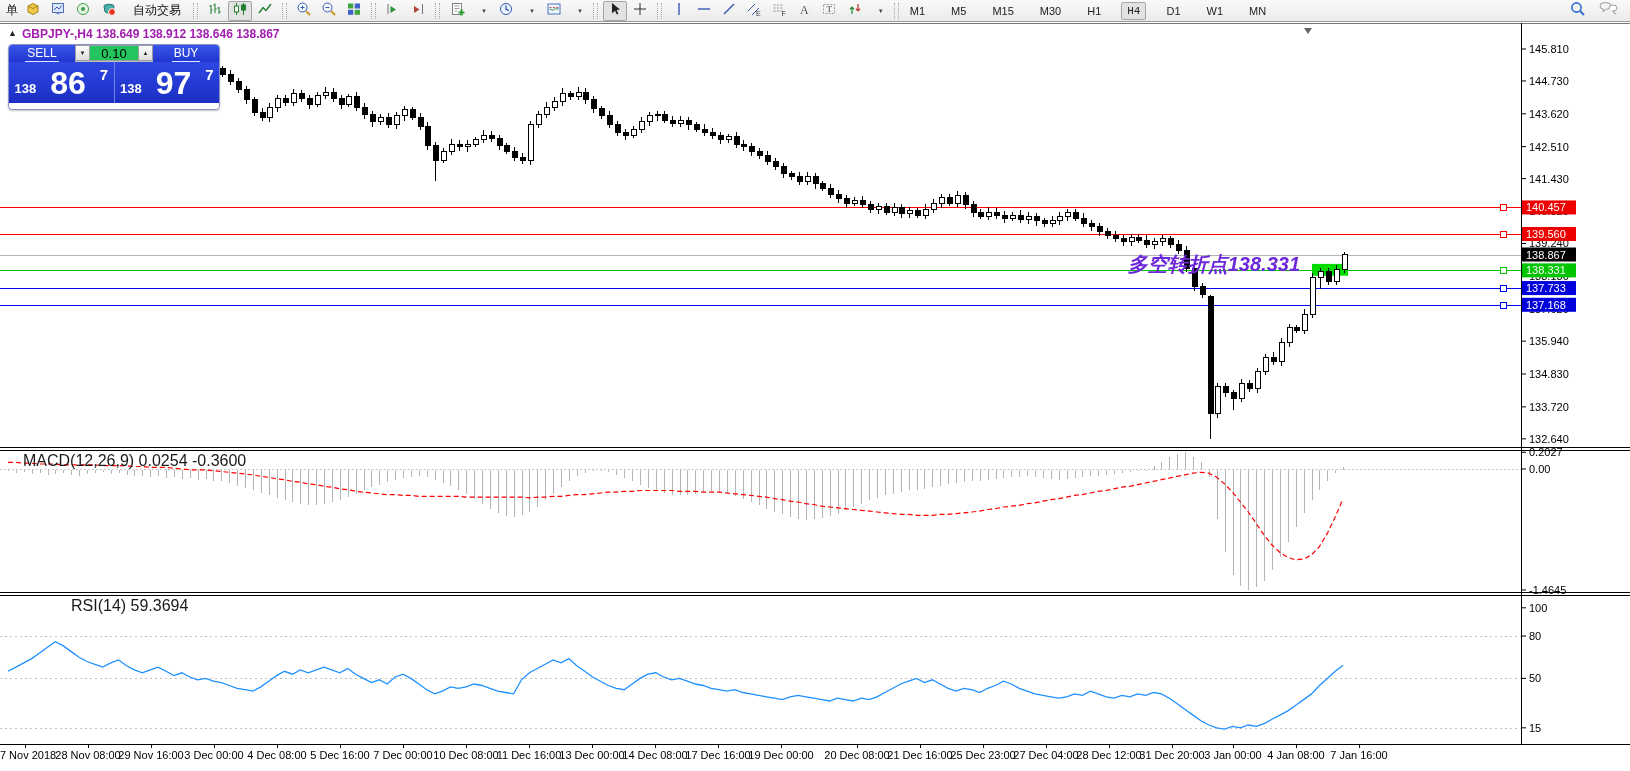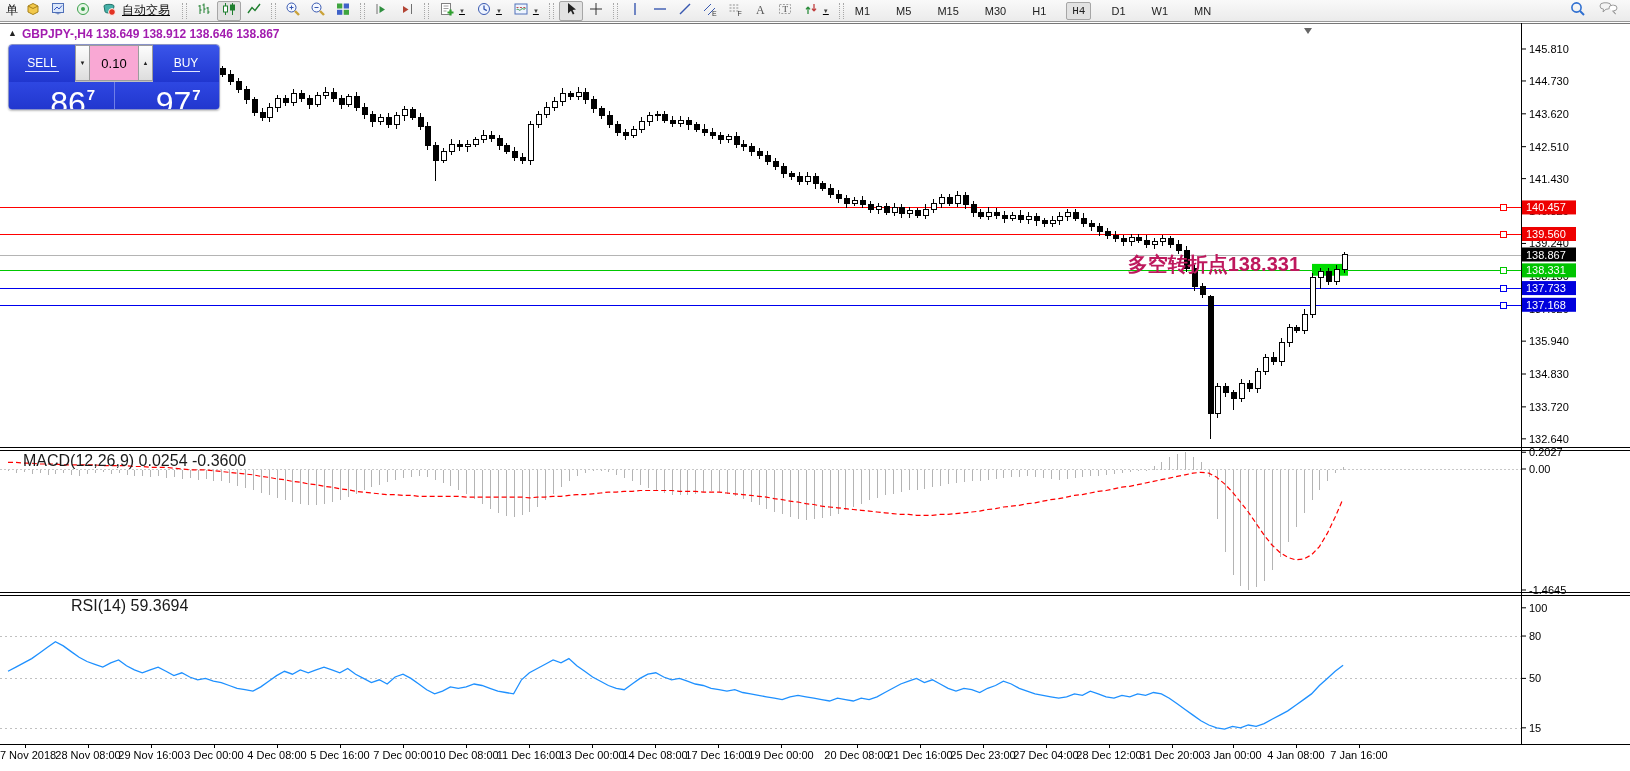--- a/index.html
+++ b/index.html
@@ -3,55 +3,55 @@
 <meta charset="utf-8">
 <style>
   html,body{margin:0;padding:0;width:1630px;height:771px;overflow:hidden;background:#fff;
     font-family:"Liberation Sans",sans-serif;position:relative;-webkit-font-smoothing:antialiased;}
   
   #toolbar{position:absolute;left:0;top:0;width:1630px;height:22px;
     background:linear-gradient(#f9f9f9,#ebebeb);border-bottom:1px solid #9a9a9a;
     display:flex;align-items:center;padding:0 4px;box-sizing:border-box;gap:1px;z-index:20;}
   .tbtn{width:24px;height:20px;display:flex;align-items:center;justify-content:center;
     background:transparent;border:1px solid transparent;padding:0;margin:0;border-radius:2px;}
-  .tbtn.wide{width:auto;padding:0 4px;gap:3px;text-decoration:underline;}
+  .tbtn.wide{width:auto;padding:0 4px;gap:14px;}
   .tbtn.pressed{background:#e2e2e2;border:1px solid #a6a6a6;}
   .tbtext{font-size:12px;color:#111;padding:0 2px;}
   .tf{height:18px;padding:0 5px;font-size:11px;color:#222;background:transparent;
     border:1px solid transparent;border-radius:2px;display:flex;align-items:center;}
   .tf.pressed{background:#e2e2e2;border:1px solid #a6a6a6;font-family:Liberation Mono, monospace;}
   .grip{width:3px;height:16px;border-left:1px dotted #a8a8a8;border-right:1px dotted #a8a8a8;margin:0 4px;}
   .caret{font-size:6px;color:#444;margin-left:1px;}
   #tb-right{margin-left:auto;display:flex;align-items:center;gap:6px;padding-right:6px;}
   
   #chart-svg{position:absolute;left:0;top:0;z-index:1;}
   #chart-title{position:absolute;left:22px;top:27px;font-size:12px;font-weight:bold;color:#a21caf;z-index:6;}
   #collapse{position:absolute;left:8px;top:28px;font-size:9px;color:#222;z-index:6;}
   .ind-label{position:absolute;left:23px;font-size:16px;color:#1a1a1a;z-index:6;}
   #macd-label{top:452px;}
   #rsi-label{top:597px;margin-left:48px;}
   #annotation{position:absolute;left:1000px;top:251px;width:300px;text-align:right;
-    font-size:20px;font-weight:bold;color:#be185d;z-index:4;letter-spacing:0px;}
+    font-size:20px;font-weight:bold;color:#6d28d9;z-index:4;letter-spacing:0px;font-style:italic;}
   
   #otc{position:absolute;left:8px;top:44px;width:210px;height:64px;z-index:7;
     border:1px solid #8a93c8;border-radius:4px;overflow:hidden;box-shadow:0 1px 2px rgba(0,0,0,.25);}
-  #otc-top{display:flex;height:37px;}
+  #otc-top{display:flex;height:17px;}
   .otc-btn{flex:0 0 66px;background:linear-gradient(#3a55ea,#2036cf);color:#fff;display:flex;
     align-items:center;justify-content:center;font-size:12px;}
   .otc-btn span{border-bottom:1px solid #dfe4ff;padding:0 2px 1px 2px;}
   #otc-vol{flex:1;background:#e9e9e9;display:flex;align-items:stretch;border-bottom:1px solid #c0c0c0;}
   .vol-btn{width:15px;background:linear-gradient(#fdfdfd,#dddddd);border:1px solid #9c9c9c;
     font-size:6px;color:#222;display:flex;align-items:center;justify-content:center;padding:0;}
-  #vol-value{flex:1;background:#f9a8d4;border-top:1px solid #9c9c9c;border-bottom:1px solid #9c9c9c;
+  #vol-value{flex:1;background:#22c55e;border-top:1px solid #9c9c9c;border-bottom:1px solid #9c9c9c;
     font-size:13px;color:#000;display:flex;align-items:center;justify-content:center;}
   #otc-prices{display:flex;height:41px;background:#2238d8;}
   .otc-price{flex:1;color:#fff;display:flex;align-items:center;justify-content:center;
     background:linear-gradient(#2e47e2,#1c2fc4);}
-  .otc-price .sm{font-size:13px;font-weight:bold;align-self:flex-end;}
-  .otc-price .big{font-size:32px;font-weight:normal;line-height:1;margin:0 1px;}
+  .otc-price .sm{font-size:13px;font-weight:bold;align-self:flex-end;margin-bottom:7px;}
+  .otc-price .big{font-size:32px;font-weight:bold;line-height:1;margin:0 14px;}
   .otc-price .sup{font-size:15px;font-weight:bold;align-self:flex-start;margin-top:4px;}
   #otc-div{width:1px;background:#6f7fe8;}
 </style>
 </head>
 <body>
 
 <div id="toolbar">
   <span class="tbtext">单</span>
   <button class="tbtn">
     <span><svg width="16" height="16">

